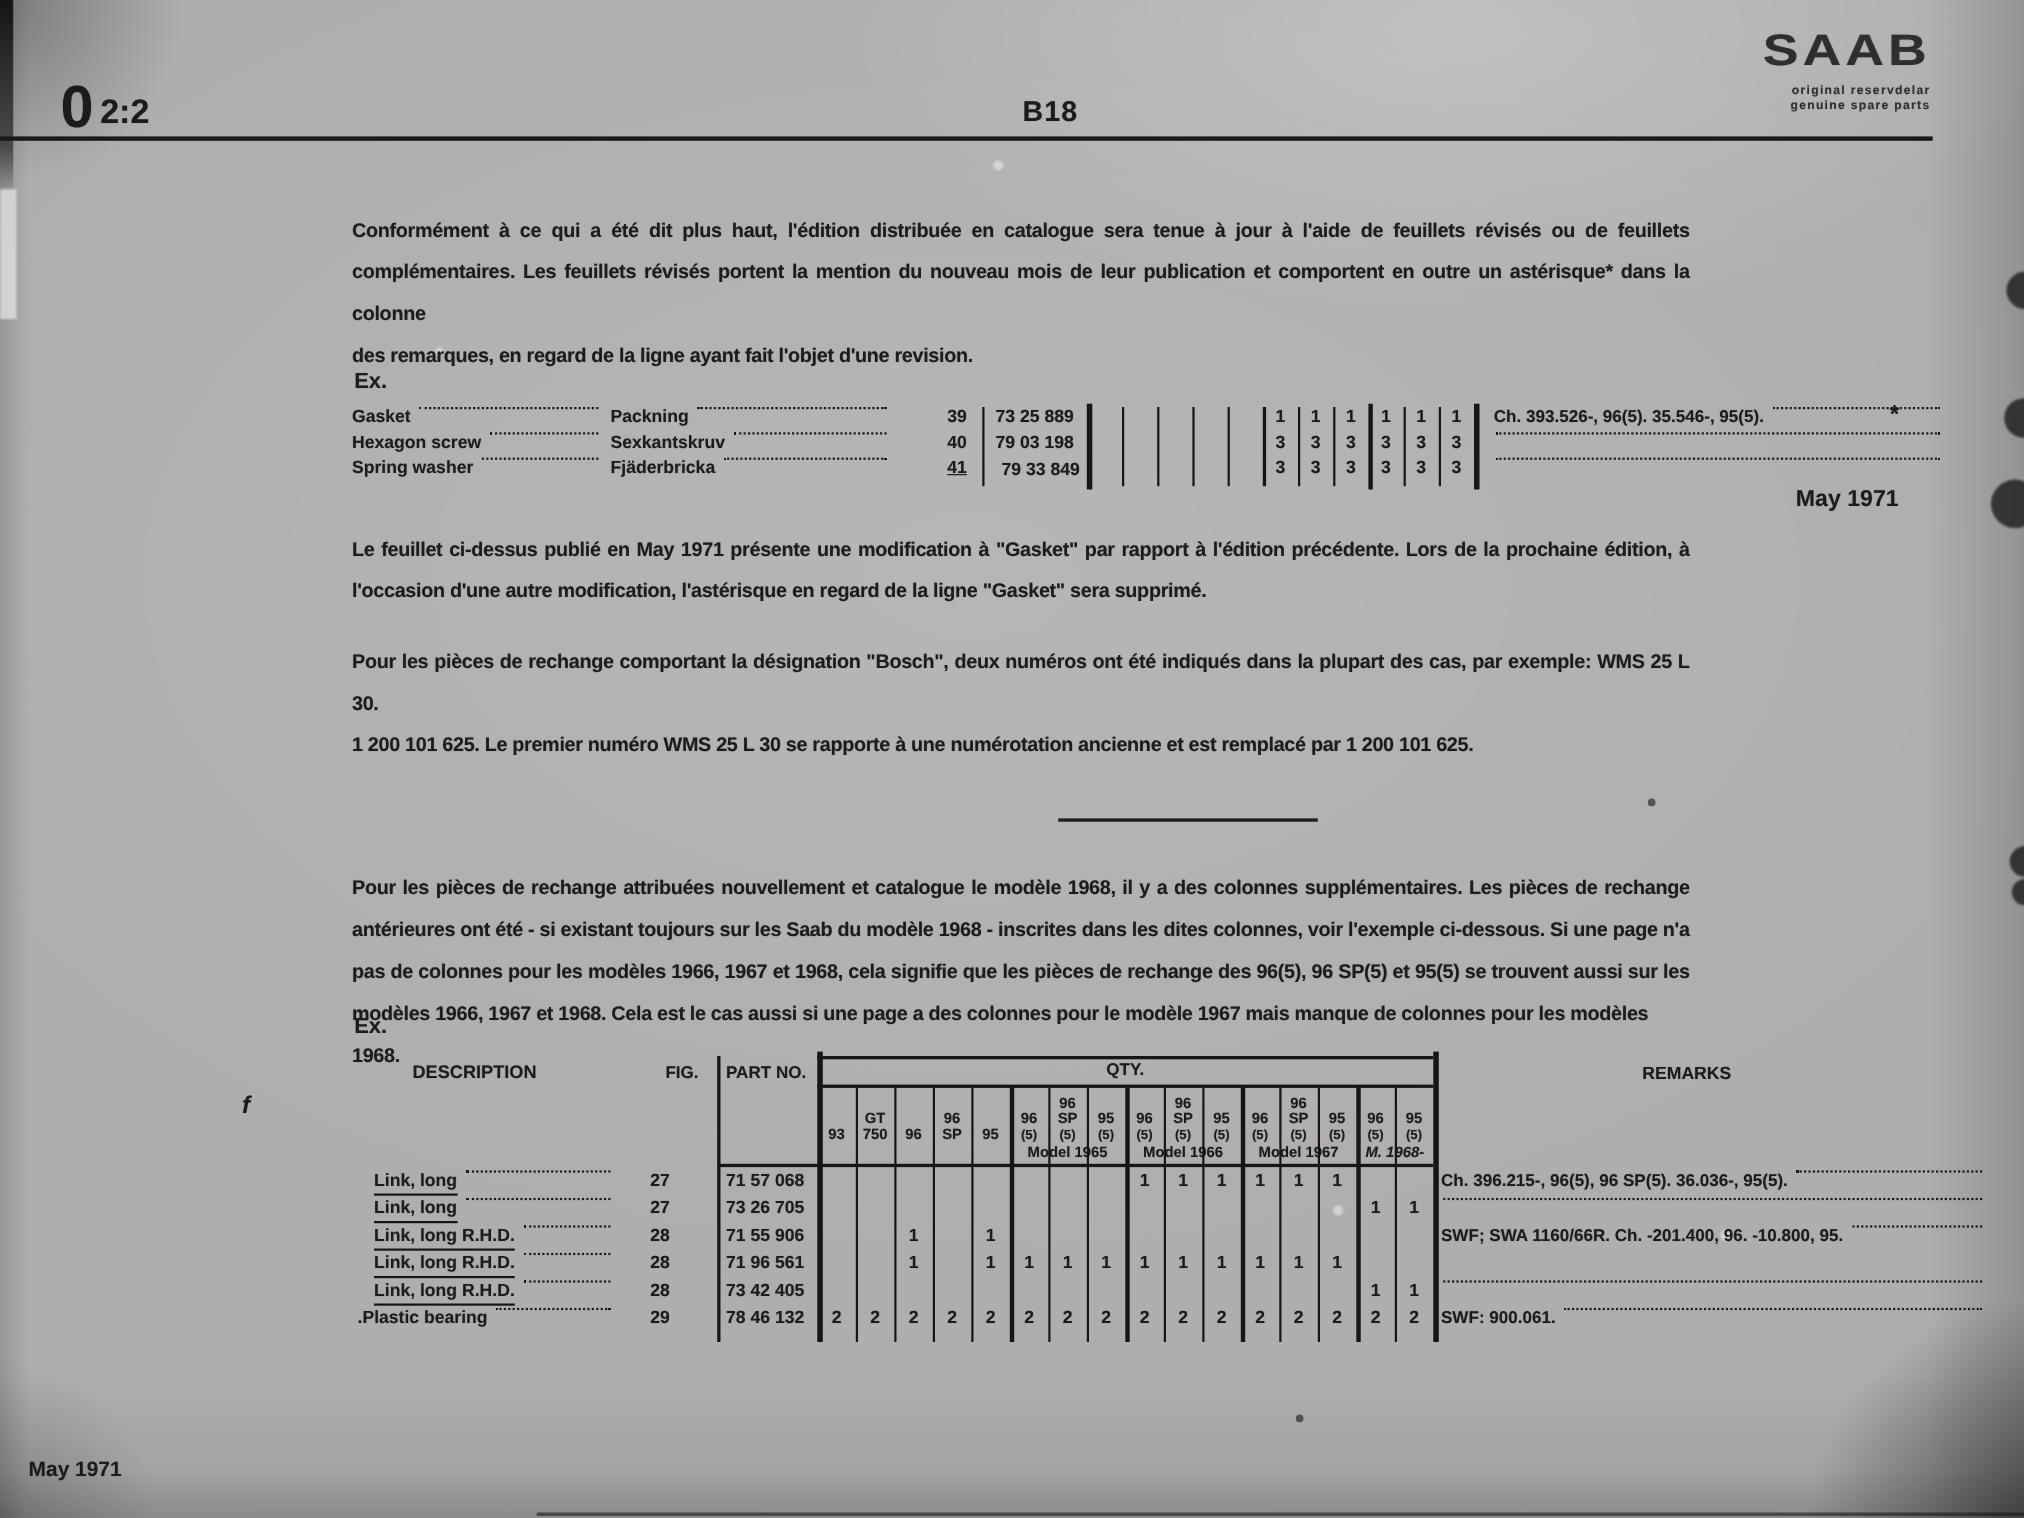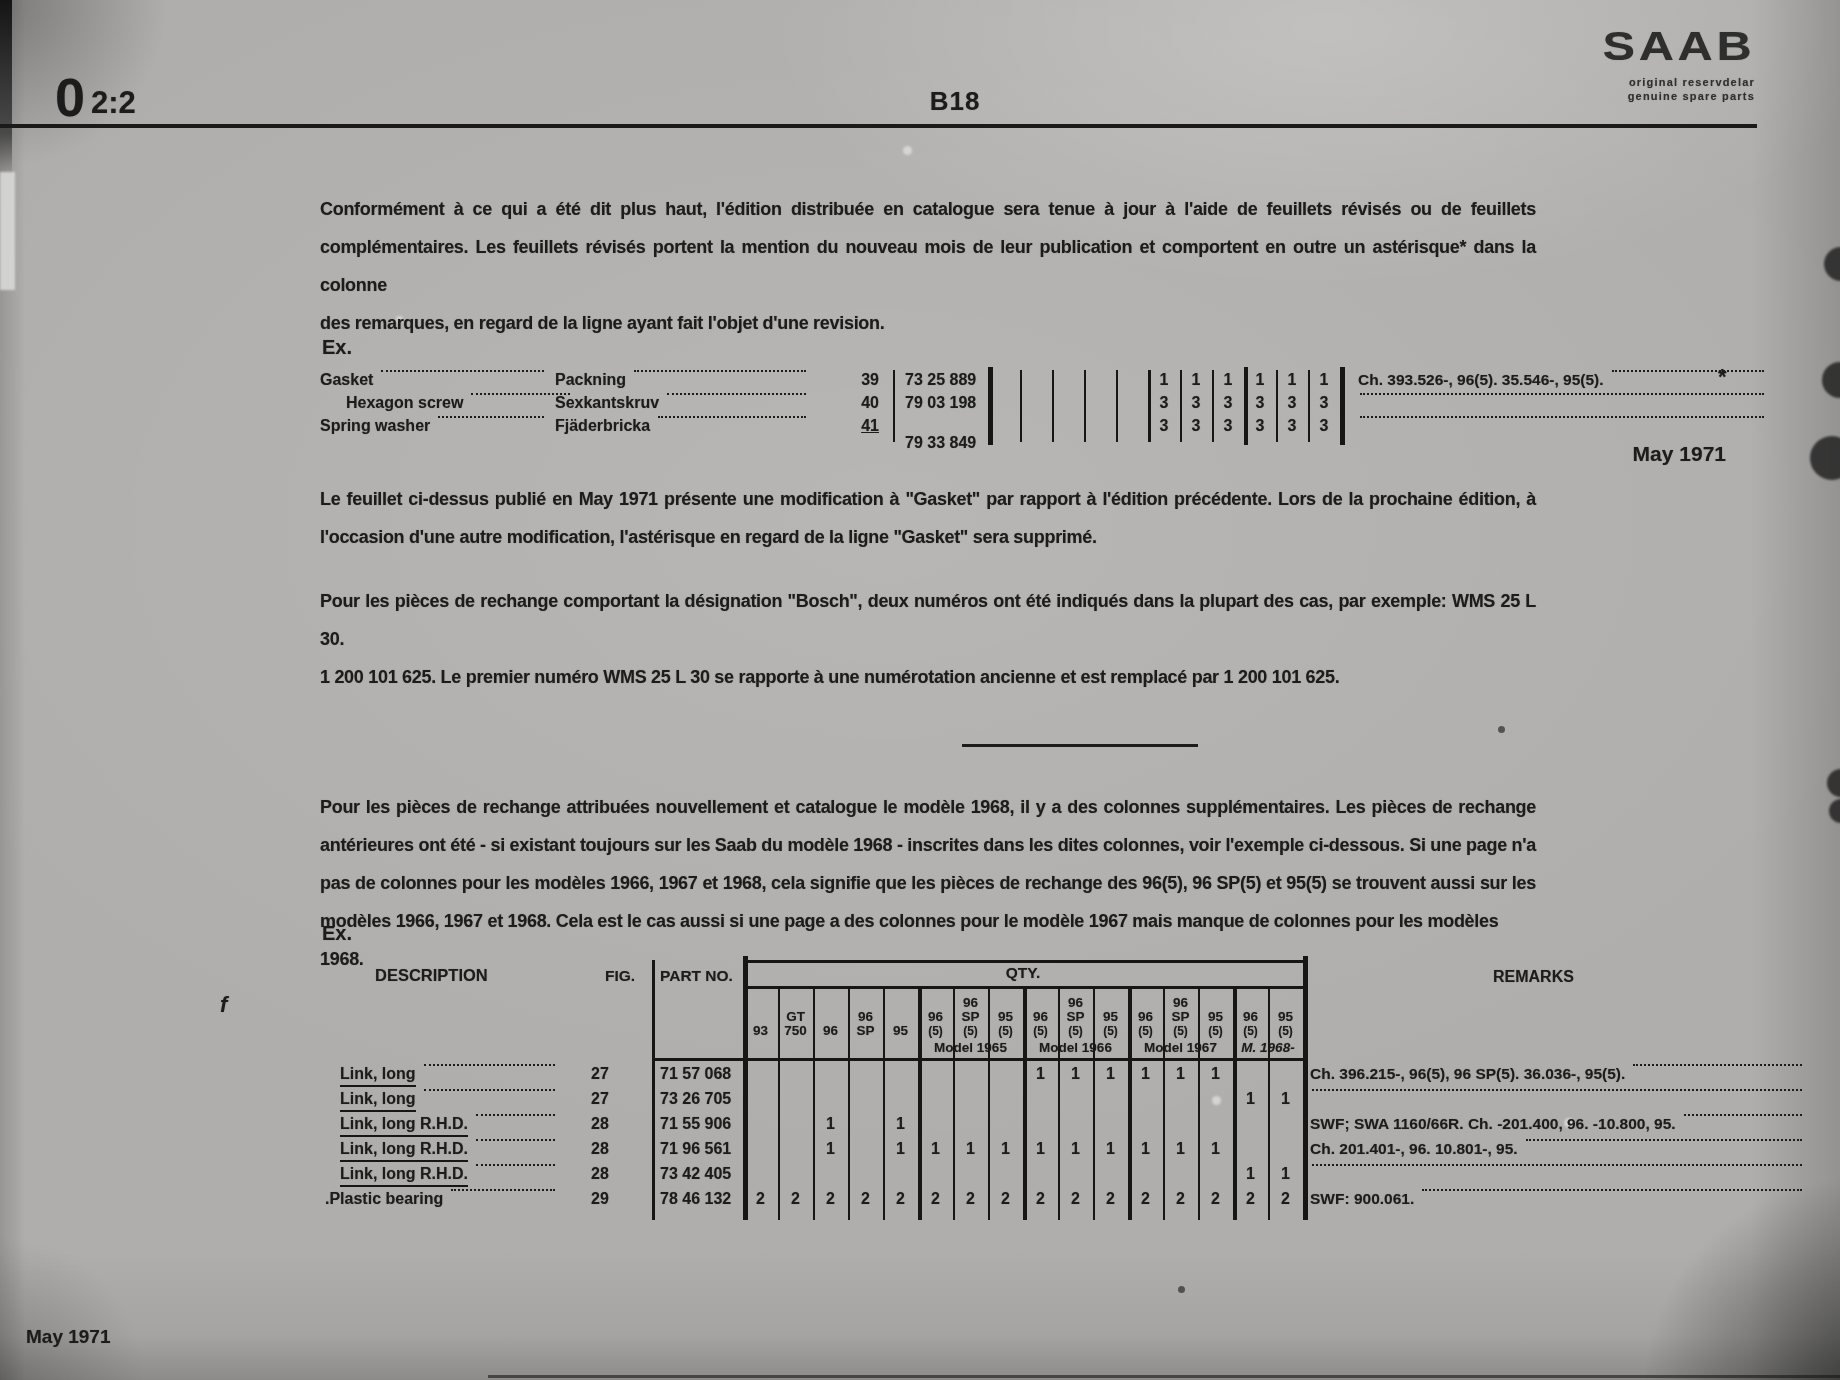--- a/index.html
+++ b/index.html
@@ -127,21 +127,21 @@
       <div class="qv" style="left: 860px; top: 0px; width: 32px;">1</div>
       <div class="qv" style="left: 892px; top: 0px; width: 32px;">1</div>
       <div class="qv" style="left: 924px; top: 0px; width: 32px;">1</div>
       <div class="qv" style="left: 956px; top: 0px; width: 32px;">1</div>
       <div class="qv" style="left: 988px; top: 0px; width: 32px;">1</div>
       <div class="cell" style="left: 1038px; top: 0px; width: 410px; height: 21px;">
         <div class="nm rtext">Ch. 393.526-, 96(5). 35.546-, 95(5).</div>
         <div class="dots"></div>
       </div>
       <div class="flag" style="left: 1398px; top: -6px;">*</div>
-      <div class="cell" style="left: 0px; top: 23px; width: 228px; height: 21px; margin-left: 26px;">
+      <div class="cell" style="left: 0px; top: 23px; width: 228px; height: 21px;">
         <div class="nm">Hexagon screw</div>
         <div class="dots"></div>
       </div>
       <div class="cell" style="left: 235px; top: 23px; width: 255px; height: 21px;">
         <div class="nm">Sexkantskruv</div>
         <div class="dots"></div>
       </div>
       <div class="qv" style="left: 497px; top: 23px; width: 62px; text-align: right;">40</div>
       <div class="txt" style="left: 585px; top: 23px; width: 82px; line-height: 20px;">79 03 198</div>
       <div class="qv" style="left: 828px; top: 23px; width: 32px;">3</div>
@@ -155,21 +155,21 @@
       </div>
       <div class="cell" style="left: 0px; top: 46px; width: 228px; height: 21px;">
         <div class="nm">Spring washer</div>
         <div class="dots"></div>
       </div>
       <div class="cell" style="left: 235px; top: 46px; width: 255px; height: 21px;">
         <div class="nm">Fjäderbricka</div>
         <div class="dots"></div>
       </div>
       <div class="qv" style="left: 497px; top: 46px; width: 62px; text-align: right; text-decoration: underline;">41</div>
-      <div class="txt" style="left: 585px; top: 63px; width: 82px; line-height: 20px;">79 33 849</div>
+      <div class="txt" style="left: 585px; top: 48px; width: 82px; line-height: 20px; text-align: center;">79 33 849</div>
       <div class="qv" style="left: 828px; top: 46px; width: 32px;">3</div>
       <div class="qv" style="left: 860px; top: 46px; width: 32px;">3</div>
       <div class="qv" style="left: 892px; top: 46px; width: 32px;">3</div>
       <div class="qv" style="left: 924px; top: 46px; width: 32px;">3</div>
       <div class="qv" style="left: 956px; top: 46px; width: 32px;">3</div>
       <div class="qv" style="left: 988px; top: 46px; width: 32px;">3</div>
       <div class="cell" style="left: 1038px; top: 46px; width: 410px; height: 21px;">
         <div class="dots full"></div>
       </div>
     </div>
@@ -334,24 +334,20 @@
       <div class="qv" style="left: 558px; top: 187px; width: 35px;">1</div>
       <div class="qv" style="left: 593px; top: 187px; width: 35px;">1</div>
       <div class="qv" style="left: 628px; top: 187px; width: 35px;">1</div>
       <div class="qv" style="left: 663px; top: 187px; width: 35px;">1</div>
       <div class="qv" style="left: 698px; top: 187px; width: 35px;">1</div>
       <div class="qv" style="left: 733px; top: 187px; width: 35px;">1</div>
       <div class="qv" style="left: 768px; top: 187px; width: 35px;">1</div>
       <div class="qv" style="left: 803px; top: 187px; width: 35px;">1</div>
       <div class="qv" style="left: 838px; top: 187px; width: 35px;">1</div>
       <div class="qv" style="left: 873px; top: 187px; width: 35px;">1</div>
-      <div class="cell" style="left: 985px; top: 187px; width: 496px; height: 22px;">
-        <div class="nm rtext">Ch. 201.401-, 96.  10.801-, 95.</div>
-        <div class="dots"></div>
-      </div>
       <div class="cell" style="left: 0px; top: 212px; width: 234px; height: 22px;">
         <div class="nm u">Link, long R.H.D.</div>
         <div class="dots"></div>
       </div>
       <div class="qv" style="left: 245px; top: 212px; width: 60px;">28</div>
       <div class="txt" style="left: 335px; top: 212px; width: 85px; line-height: 20px;">73 42 405</div>
       <div class="qv" style="left: 908px; top: 212px; width: 35px;">1</div>
       <div class="qv" style="left: 943px; top: 212px; width: 35px;">1</div>
       <div class="cell" style="left: 985px; top: 212px; width: 496px; height: 22px;">
         <div class="dots full"></div>

